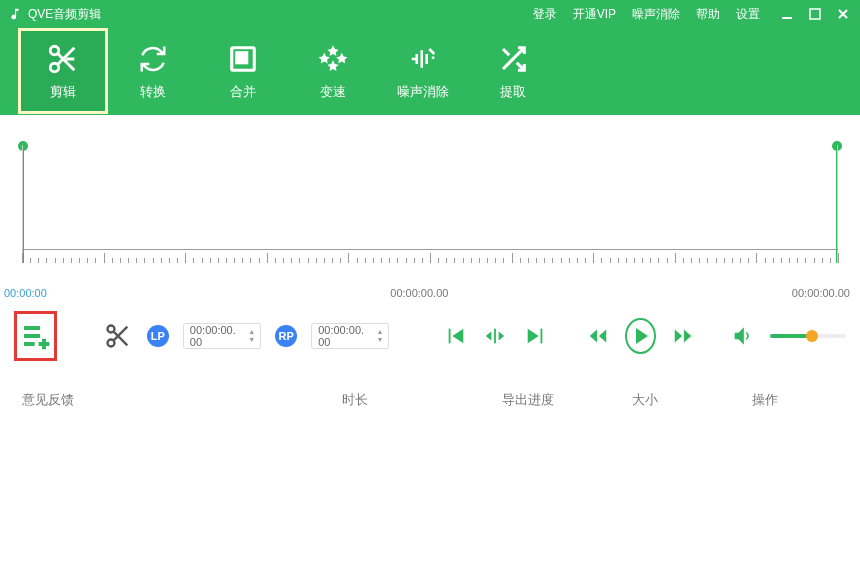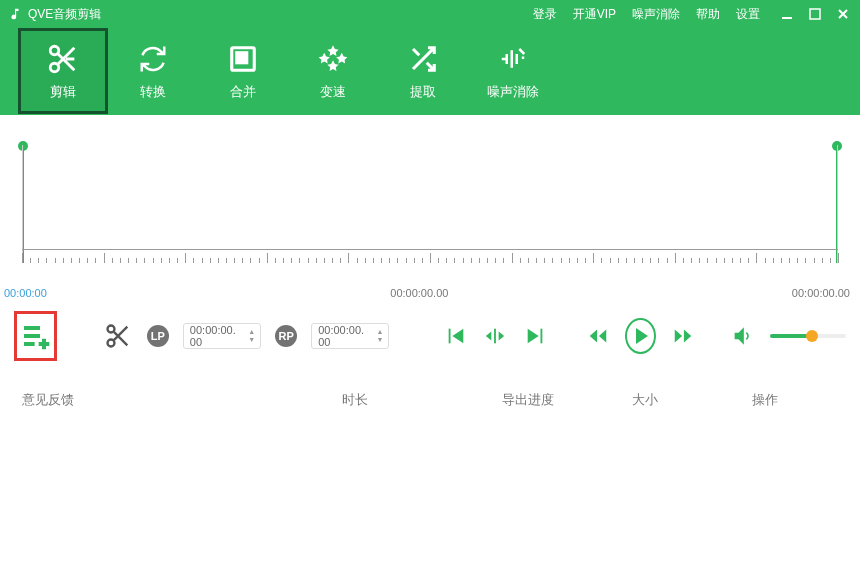--- a/index.html
+++ b/index.html
@@ -11,21 +11,21 @@
 .titlebar .title { flex: 0 0 auto; }
 .titlebar .spacer { flex: 1; }
 .titlebar .menu-item { margin: 0 8px; cursor: pointer; }
 .titlebar .win-btn { margin-left: 10px; cursor: pointer; display: inline-flex; align-items: center; justify-content: center; width: 18px; }
 
 .tabs { display: flex; padding-left: 18px; }
 .tab { width: 90px; height: 86px; display: flex; flex-direction: column; align-items: center; justify-content: center; color: #fff; cursor: pointer; }
 .tab .icon { height: 36px; display: flex; align-items: center; justify-content: center; margin-bottom: 6px; }
 .tab .label { font-size: 13px; }
 .tab.active { background: #2aab55; }
-.highlight-red { border: 3px solid #14532d; justify-content: center; }
+.highlight-red { border: 3px solid #fef9c3; justify-content: center; }
 
 .wave-area { position: relative; margin: 30px 22px 0 22px; height: 140px; }
 .wave-handle { position: absolute; width: 10px; height: 10px; background: #2fb85e; border-radius: 50%; top: -4px; }
 .wave-handle.left { left: -4px; }
 .wave-handle.right { right: -4px; }
 .wave-track { position: absolute; left: 0; right: 0; top: 0; bottom: 22px; border-left: 1px solid #ccc; border-right: 1px solid #ccc; }
 .wave-green-edge-l { position: absolute; left: 0; top: 0; bottom: 22px; width: 2px; background: #2fb85e; }
 .wave-green-edge-r { position: absolute; right: 0; top: 0; bottom: 22px; width: 2px; background: #2fb85e; }
 .ruler { position: absolute; left: 0; right: 0; bottom: 22px; height: 14px; border-top: 1px solid #999; }
 .tick { position: absolute; bottom: 0; width: 1px; background: #999; }
@@ -33,21 +33,21 @@
 .tick.minor { height: 5px; }
 
 .timecodes { display: flex; justify-content: space-between; padding: 0 10px; font-size: 11px; color: #3aa0d8; margin-top: 2px; }
 .timecodes span:first-child { color: #3aa0d8; margin-left: -6px; }
 .timecodes span { color: #777; }
 
 .controls { display: flex; align-items: center; padding: 12px 14px; gap: 14px; }
 .add-btn { width: 50px; height: 50px; display: flex; align-items: center; justify-content: center; color: #2fb85e; }
 .highlight-red2 { border: 3px solid #e53935; }
 .cut-btn { width: 36px; height: 36px; display: flex; align-items: center; justify-content: center; color: #333; }
-.lp-badge, .rp-badge { width: 26px; height: 22px; background: #737373; color: #fff; font-size: 11px; font-weight: bold; border-radius: 11px; display: flex; align-items: center; justify-content: center; }
+.lp-badge, .rp-badge { width: 26px; height: 22px; background: #3b82f6; color: #fff; font-size: 11px; font-weight: bold; border-radius: 11px; display: flex; align-items: center; justify-content: center; }
 .time-input { width: 88px; height: 26px; border: 1px solid #ddd; border-radius: 3px; font-size: 11px; padding: 0 16px 0 6px; position: relative; color: #666; display: flex; align-items: center; }
 .time-input .spinner { position: absolute; right: 2px; top: 2px; bottom: 2px; width: 10px; display: flex; flex-direction: column; justify-content: center; }
 .time-input .spinner div { font-size: 7px; color: #999; line-height: 8px; cursor: pointer; }
 .gap { width: 30px; }
 .nav-btn { width: 30px; height: 30px; display: flex; align-items: center; justify-content: center; color: #2fb85e; cursor: pointer; }
 .play-btn { width: 36px; height: 36px; border: 2px solid #2fb85e; border-radius: 50%; display: flex; align-items: center; justify-content: center; cursor: pointer; }
 .play-btn-inner { width: 0; height: 0; border-left: 12px solid #2fb85e; border-top: 8px solid transparent; border-bottom: 8px solid transparent; margin-left: 3px; }
 .vol-slider { width: 90px; height: 4px; background: #eee; position: relative; border-radius: 2px; }
 .vol-fill { position: absolute; left: 0; top: 0; bottom: 0; background: #2fb85e; border-radius: 2px; }
 .vol-knob { position: absolute; width: 12px; height: 12px; background: #f5a623; border-radius: 50%; top: -4px; transform: translateX(-50%); }
@@ -129,33 +129,33 @@
             <path d="M12 2l3 6 6 1-4.5 4 1 6L12 16l-5.5 3 1-6L3 9l6-1z" transform="scale(0.5) translate(12 0)"></path>
             <path d="M12 2l3 6 6 1-4.5 4 1 6L12 16l-5.5 3 1-6L3 9l6-1z" transform="scale(0.5) translate(12 24)"></path>
             <path d="M12 2l3 6 6 1-4.5 4 1 6L12 16l-5.5 3 1-6L3 9l6-1z" transform="scale(0.5) translate(-2 12)"></path>
             <path d="M12 2l3 6 6 1-4.5 4 1 6L12 16l-5.5 3 1-6L3 9l6-1z" transform="scale(0.5) translate(26 12)"></path>
           </svg>
       </div>
       <div class="label">变速</div>
     </div>
     <div class="tab">
       <div class="icon">
+        <svg width="30" height="30" viewBox="0 0 24 24" fill="none" stroke="#fff" stroke-width="2">
+            <path d="M3 12h4 M7 8v8 M11 5v14 M15 8v8 M19 11h2 M17 4l4 4"></path>
+          </svg>
+      </div>
+      <div class="label">噪声消除</div>
+    </div>
+    <div class="tab">
+      <div class="icon">
         <svg width="30" height="30" viewBox="0 0 24 24" fill="none" stroke="#fff" stroke-width="2.5">
             <path d="M16 3h5v5 M4 20 L21 3 M21 16v5h-5 M15 15l6 6 M4 4l5 5"></path>
           </svg>
       </div>
       <div class="label">提取</div>
-    </div>
-    <div class="tab">
-      <div class="icon">
-        <svg width="30" height="30" viewBox="0 0 24 24" fill="none" stroke="#fff" stroke-width="2">
-            <path d="M3 12h4 M7 8v8 M11 5v14 M15 8v8 M19 11h2 M17 4l4 4"></path>
-          </svg>
-      </div>
-      <div class="label">噪声消除</div>
     </div>
   </div>
 </div>
 
 <div class="wave-area">
   <div class="wave-handle left"></div>
   <div class="wave-handle right"></div>
   <div class="wave-green-edge-l"></div>
   <div class="wave-green-edge-r"></div>
   <div class="wave-track"></div>

